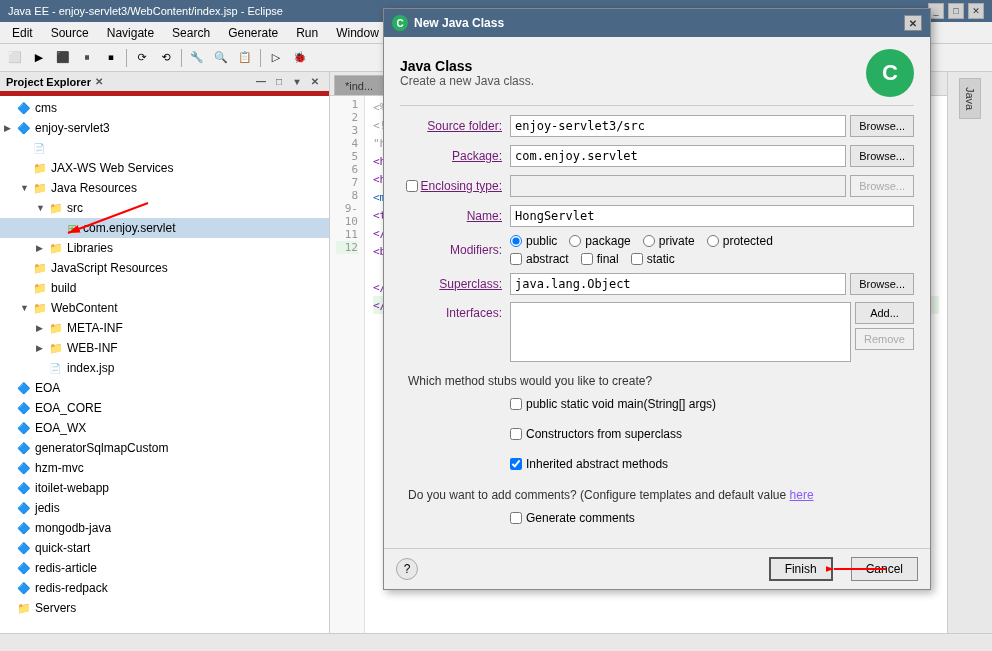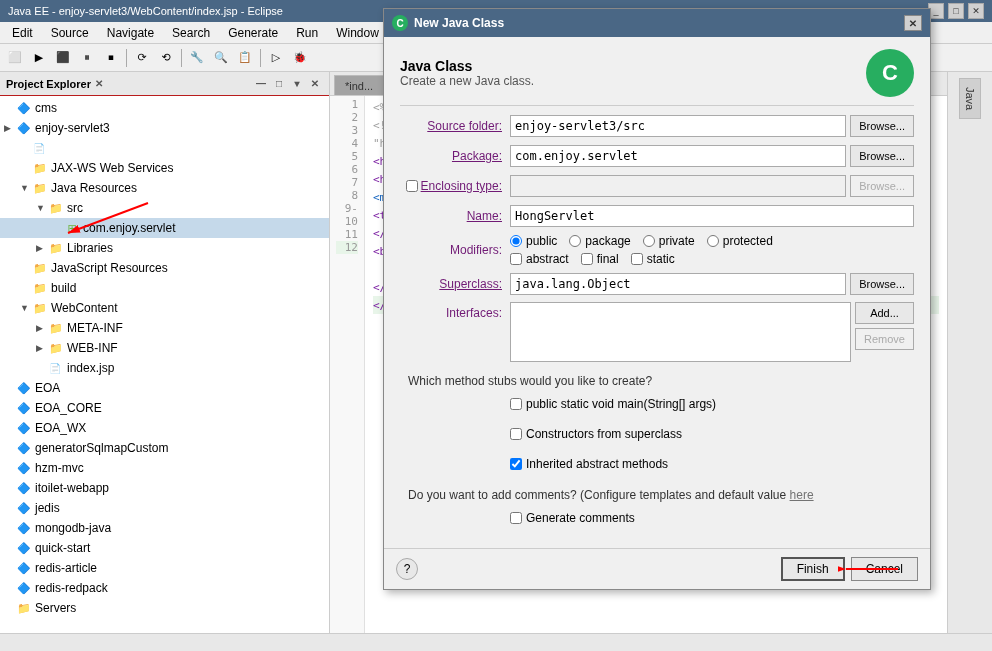--- a/index.html
+++ b/index.html
@@ -98,21 +98,21 @@
     
     .left-panel {
       width: 330px;
       background: white;
       border-right: 1px solid #ccc;
       display: flex;
       flex-direction: column;
     }
     .panel-header {
       background: #e8e8e8;
-      border-bottom: 1px solid #b91c1c;
+      border-bottom: 5px solid #b91c1c;
       height: 24px;
       display: flex;
       align-items: center;
       padding: 0 6px;
       font-size: 11px;
       font-weight: bold;
       justify-content: space-between;
     }
     .panel-title-area {
       display: flex;
@@ -465,21 +465,21 @@
     }
     .interfaces-btn:disabled { color: #aaa; background: #f0f0f0; }
 
     
     .section-text {
       font-size: 12px;
       color: #333;
       margin: 6px 0 4px 8px;
     }
     .link-text {
-      color: #737373;
+      color: #8b5cf6;
       text-decoration: underline;
       cursor: pointer;
     }
 
     
     .dialog-footer {
       border-top: 1px solid #ccc;
       padding: 8px 12px;
       display: flex;
       align-items: center;
@@ -493,21 +493,21 @@
       border-radius: 50%;
       background: #e8e8e8;
       cursor: pointer;
       font-size: 12px;
       display: flex;
       align-items: center;
       justify-content: center;
     }
     .footer-buttons {
       display: flex;
-      gap: 6px;
+      gap: 18px;
     }
     .footer-btn {
       height: 24px;
       padding: 0 14px;
       border: 1px solid #888;
       background: #e8e8e8;
       cursor: pointer;
       font-size: 12px;
     }
     .footer-btn.primary {

